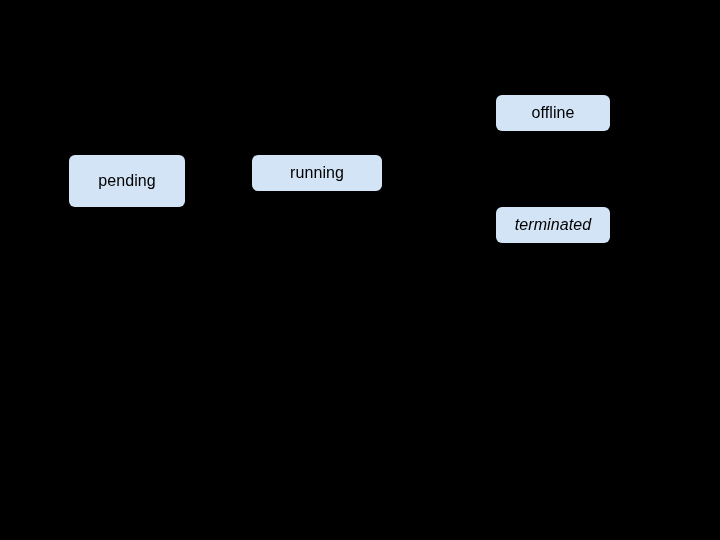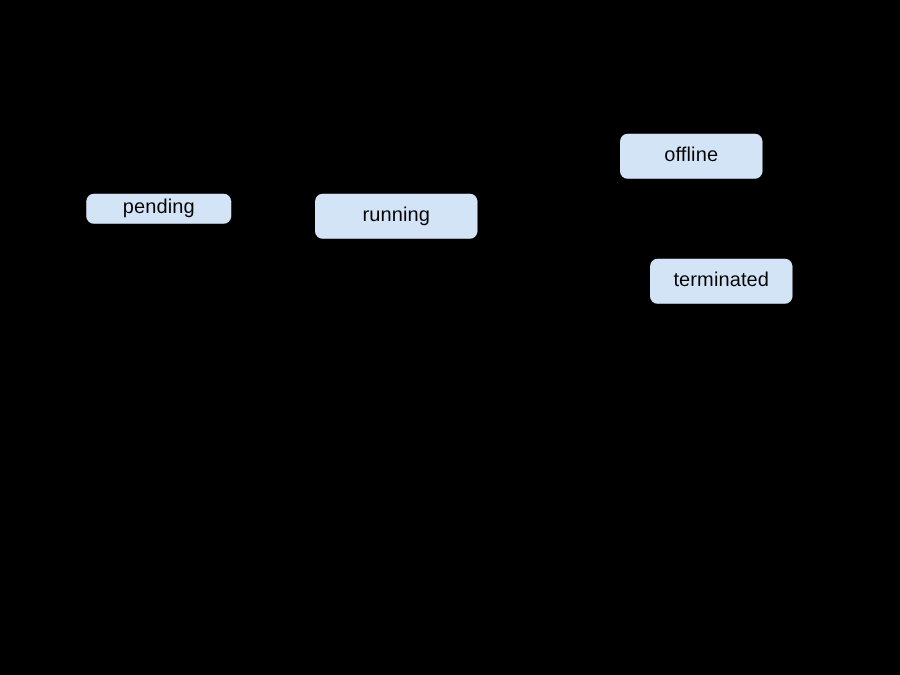--- a/index.html
+++ b/index.html
@@ -34,29 +34,29 @@
   .state-label {
     display: block;
     transform: translateY(-0.5px);
   }
 </style>
 </head>
 <body style="background: rgb(0, 0, 0);">
 
 <div id="canvas" style="background: rgb(0, 0, 0);">
 
-  <div class="state-node" style="left: 69px; top: 155px; width: 116px; height: 24px; background: rgb(212, 228, 247); color: rgb(0, 0, 0);">
+  <div class="state-node" style="left: 69px; top: 155px; width: 116px; height: 52px; background: rgb(212, 228, 247); color: rgb(0, 0, 0);">
     <span class="state-label">pending</span>
   </div>
 
   <div class="state-node" style="left: 252px; top: 155px; width: 130px; height: 36px; background: rgb(212, 228, 247); color: rgb(0, 0, 0);">
     <span class="state-label">running</span>
   </div>
 
-  <div class="state-node" style="left: 496px; top: 95px; width: 114px; height: 36px; background: rgb(212, 228, 247); color: rgb(0, 0, 0); margin-top: 12px;">
+  <div class="state-node" style="left: 496px; top: 95px; width: 114px; height: 36px; background: rgb(212, 228, 247); color: rgb(0, 0, 0);">
     <span class="state-label">offline</span>
   </div>
 
-  <div class="state-node" style="left: 520px; top: 207px; width: 114px; height: 36px; background: rgb(212, 228, 247); color: rgb(0, 0, 0);">
+  <div class="state-node" style="left: 496px; top: 207px; width: 114px; height: 36px; background: rgb(212, 228, 247); color: rgb(0, 0, 0); font-style: italic;">
     <span class="state-label">terminated</span>
   </div>
 
 </div>
 
 </body></html>

